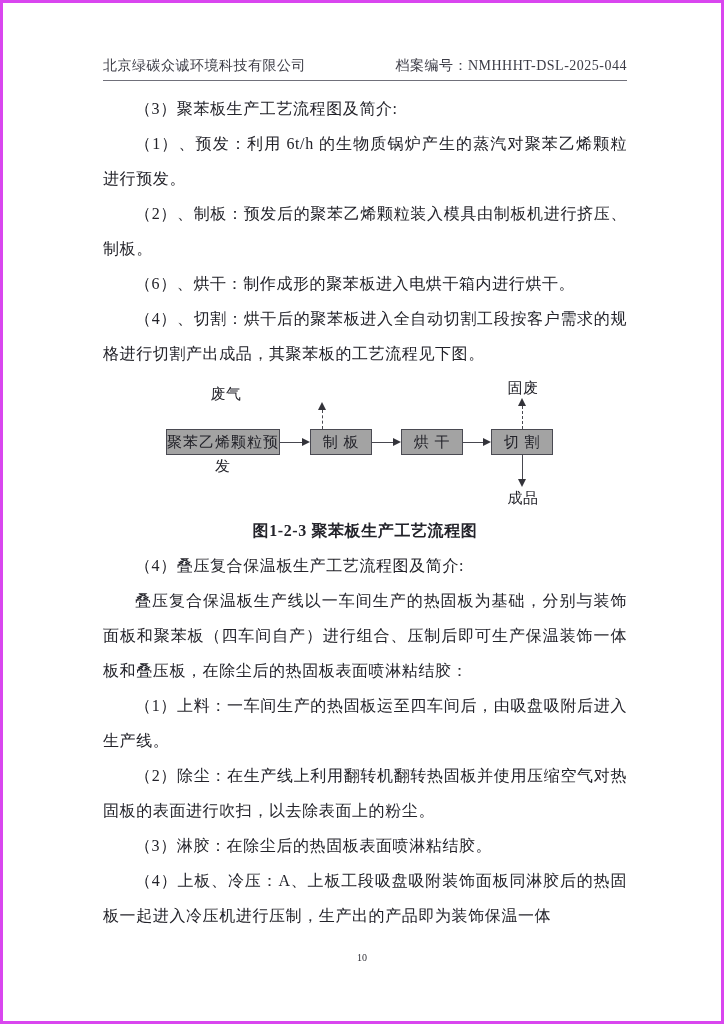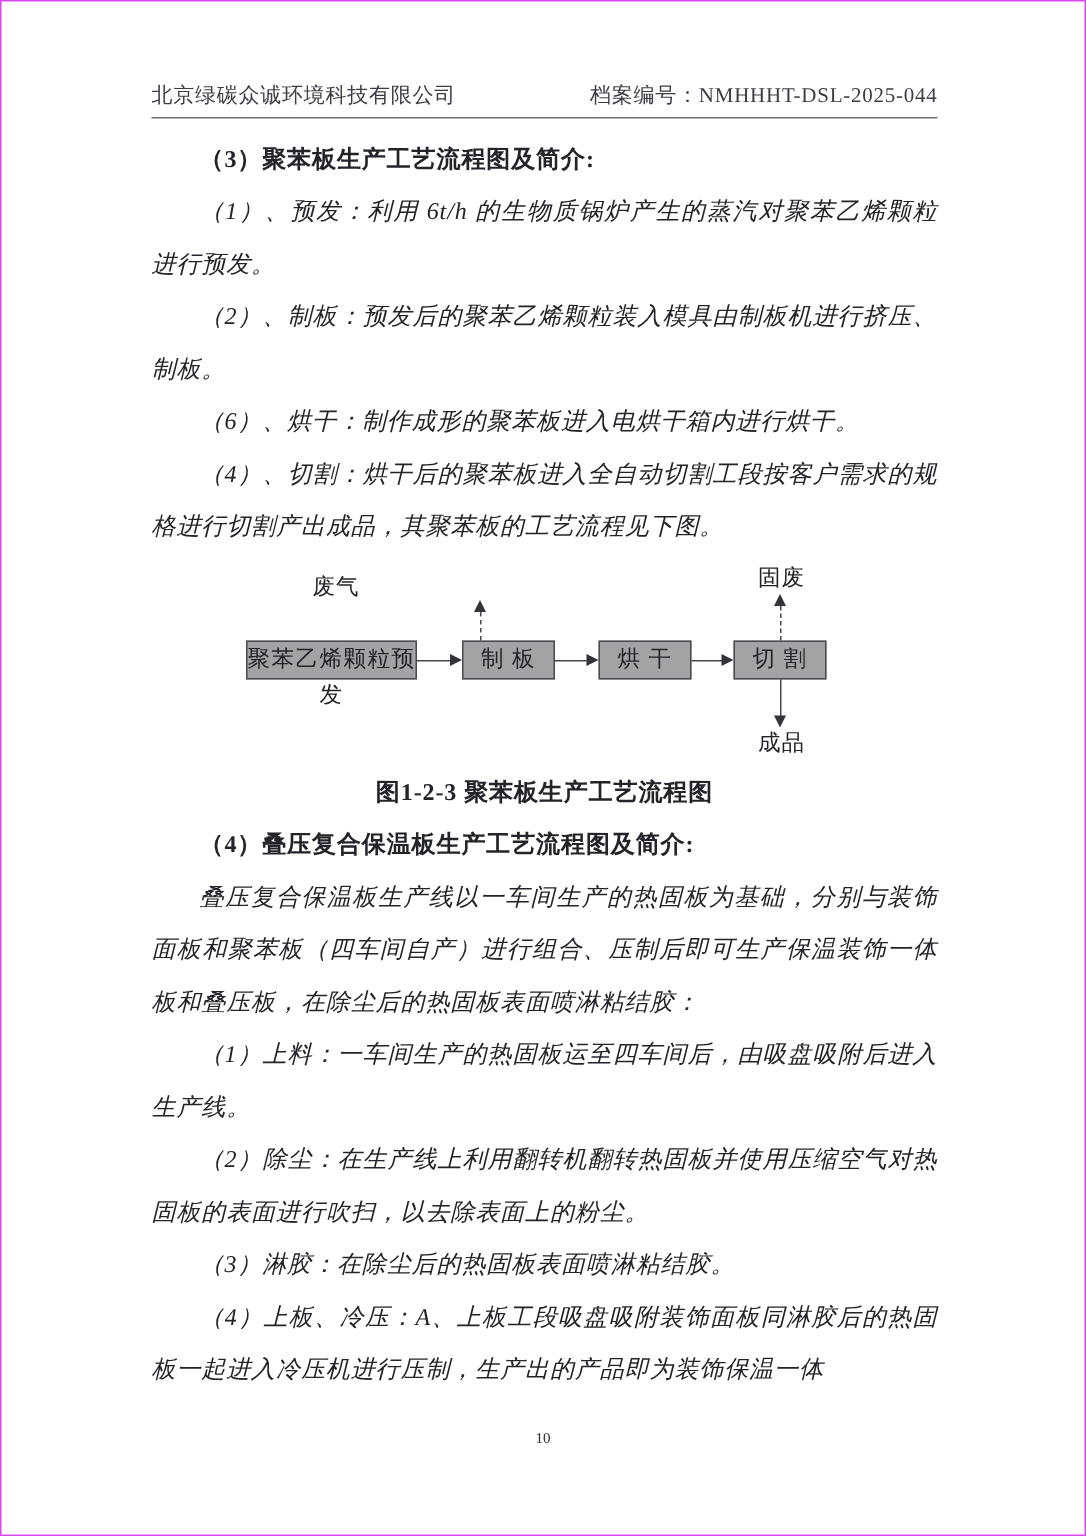--- a/index.html
+++ b/index.html
@@ -1,33 +1,33 @@
 <!DOCTYPE html>
 <html><head>
 <meta charset="utf-8">
 <style>
   html,body { margin:0; padding:0; background:#ffffff; }
   .page {
     position:relative; width:724px; height:1024px; box-sizing:border-box;
-    background:#ffffff; border:1px solid #d946ef;
+    background:#ffffff; border:3px solid #d946ef;
     font-family:"Liberation Serif","DejaVu Serif",serif;
     color:#23232a;
   }
   .header {
     position:absolute; top:40px; left:100px; width:524px; height:32px;
     display:flex; justify-content:space-between; align-items:flex-end;
     padding-bottom:5px; border-bottom:1.5px solid #70707a;
     font-size:14px; color:#3c3c46; letter-spacing:0.5px;
   }
   .content {
     position:absolute; top:88px; left:100px; width:524px;
     font-size:16px; line-height:35px; letter-spacing:0.6px; text-align:justify;
   }
-  .para { margin:0; text-indent:2em;font-style:italic; }
-  .heading { margin:0; text-indent:2em; font-weight:bold; }
+  .para { margin:0; text-indent:2em; }
+  .heading { margin:0; text-indent:2em; font-weight:normal; }
   .caption { margin:0; text-align:center; font-weight:bold; line-height:35px; }
 
   
   .figure { position:relative; height:140px; margin:1px 0; }
   .fnode {
     position:absolute; box-sizing:border-box; height:26px; line-height:24px;
     border:1px solid #4a4a52; background:#a3a3a3; text-align:center;
     font-size:15px; letter-spacing:1px; text-indent:0;
   }
   .flabel { position:absolute; width:60px; text-align:center; font-size:15px;

